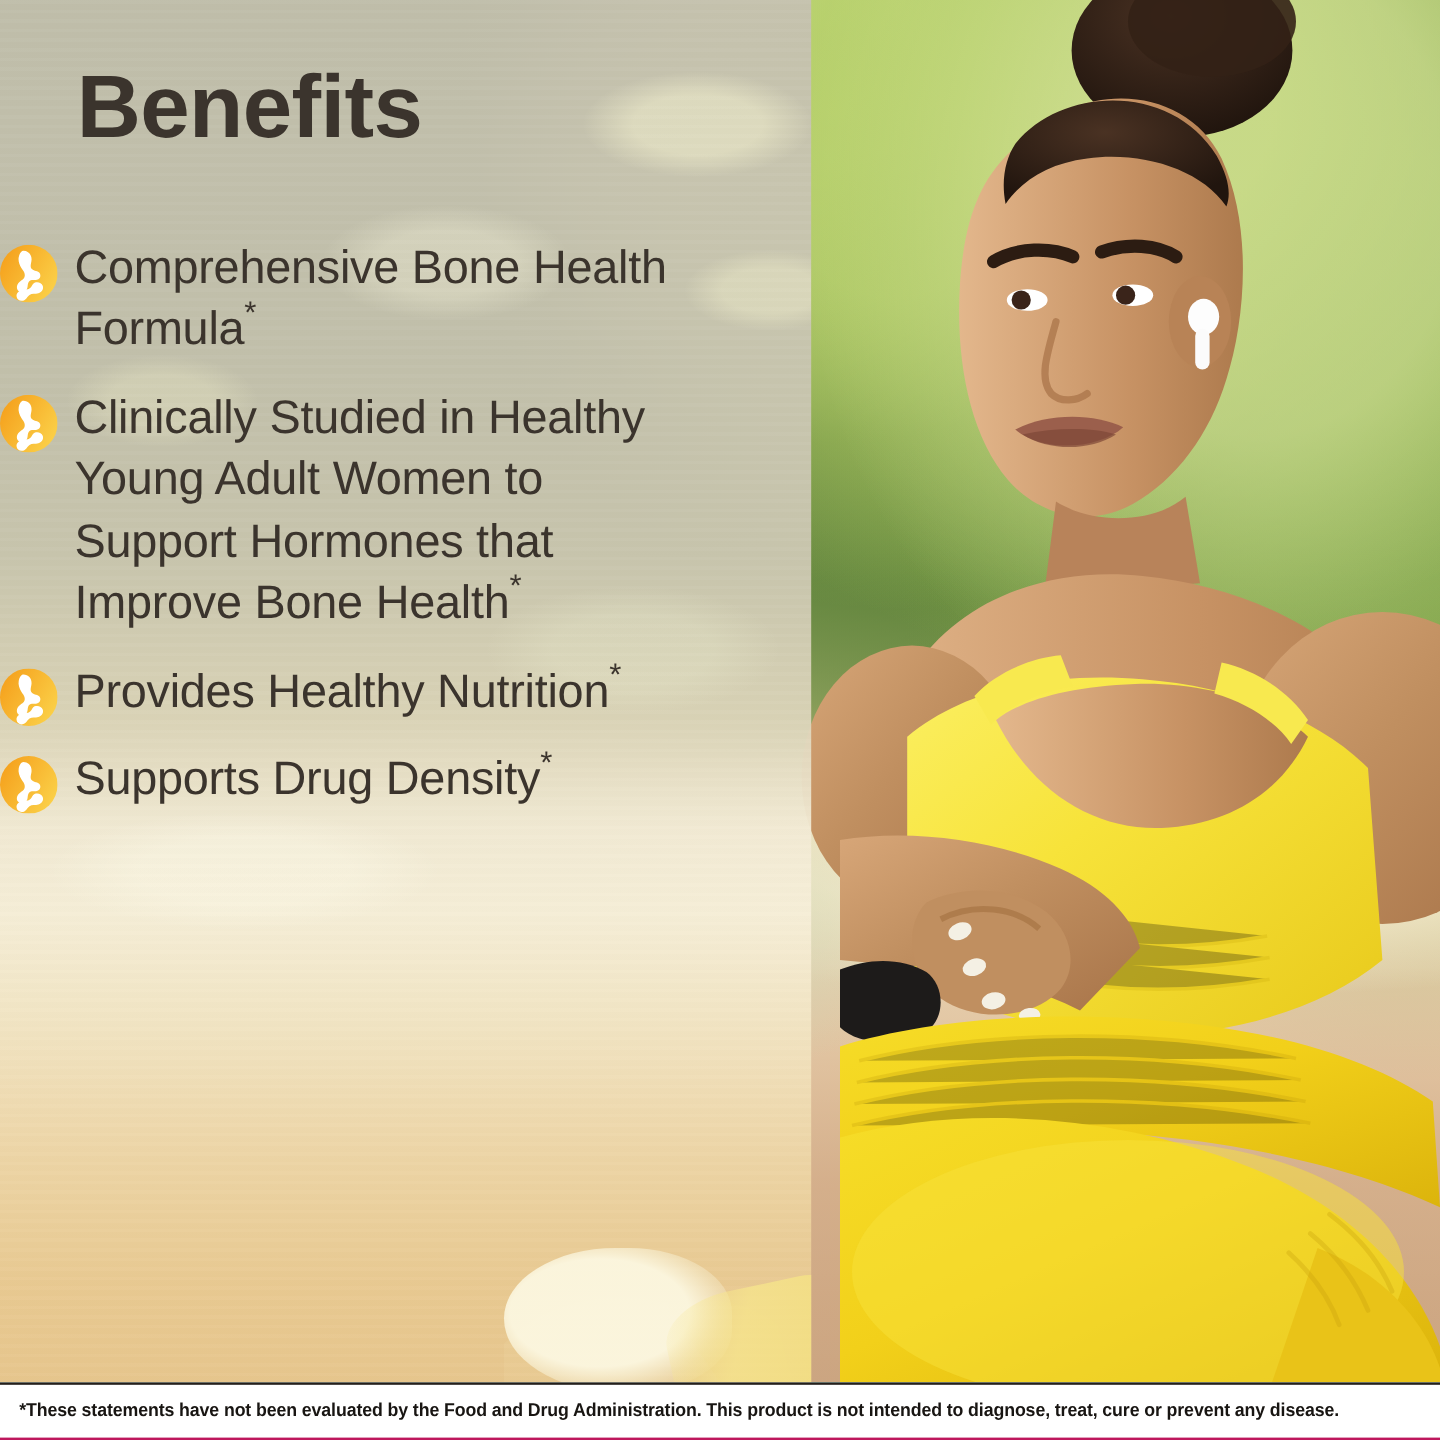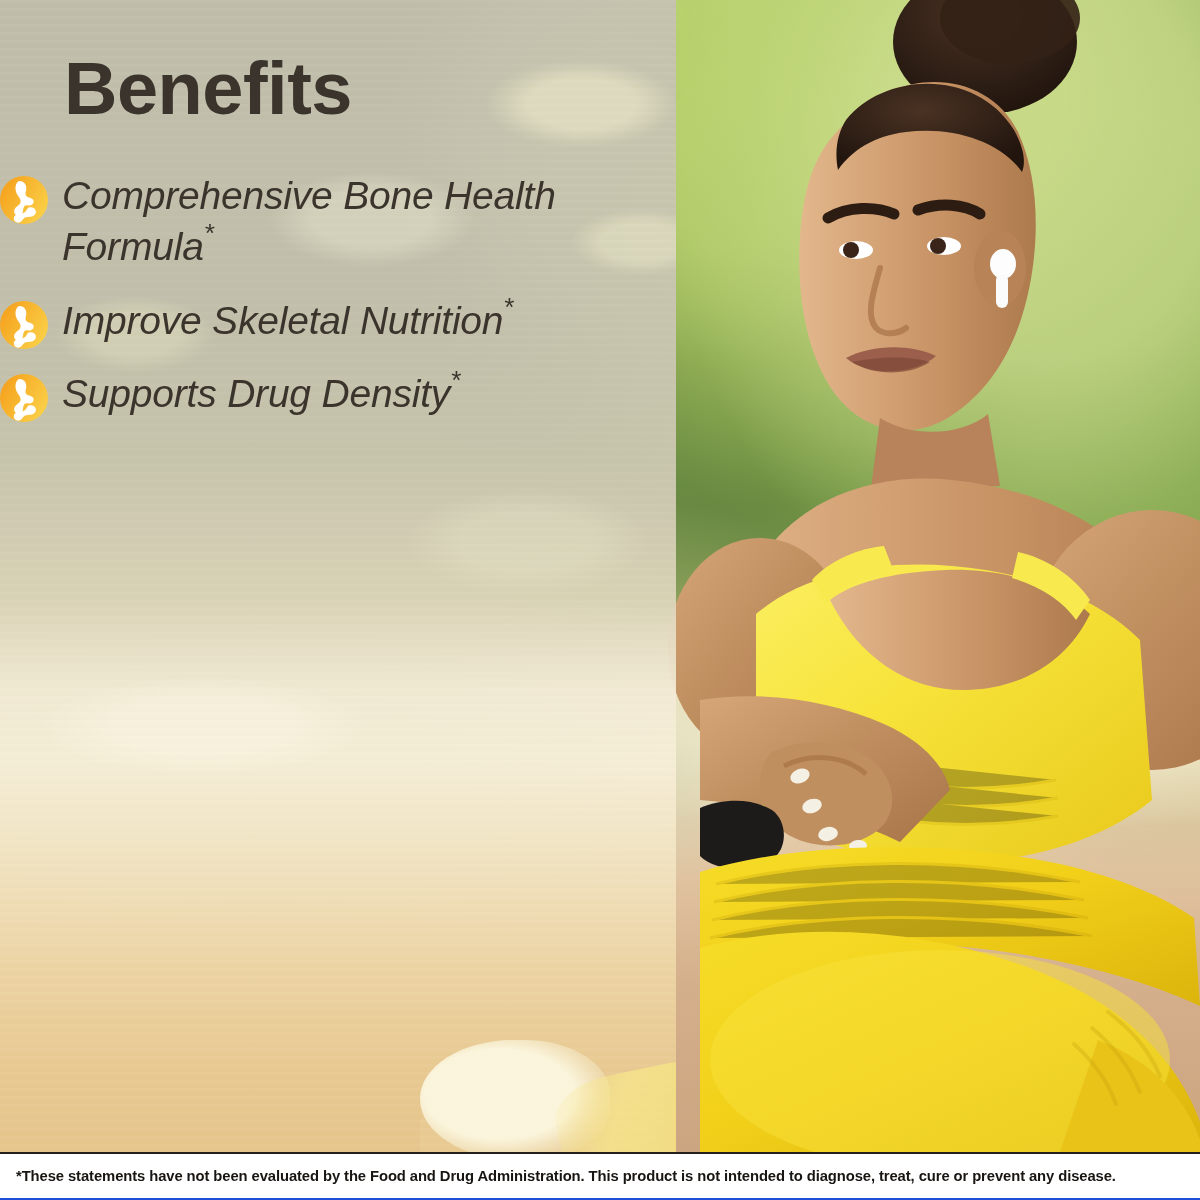--- a/index.html
+++ b/index.html
@@ -165,23 +165,22 @@
     font-size: 74px;
     font-weight: 700;
     letter-spacing: -0.5px;
     color: #3b342d;
     line-height: 1;
   }
 
   .benefits-list {
     position: absolute;
     left: 0;
-    top: 170px;
+    top: 198px;
     width: 676px;
-    font-style: italic;
   }
 
   .benefit-row {
     position: relative;
     display: flex;
     align-items: flex-start;
     margin-bottom: 22px;
     padding-left: 62px;
   }
 
@@ -206,21 +205,21 @@
 
   
   .disclaimer {
     position: absolute;
     left: 0;
     top: 1152px;
     width: 1200px;
     height: 48px;
     background: #ffffff;
     border-top: 2px solid #241f1b;
-    border-bottom: 2px solid #1d4ed8;
+    border-bottom: 2px solid #be185d;
     box-sizing: border-box;
     display: flex;
     align-items: center;
     padding: 0 16px;
   }
   .disclaimer-text {
     font-size: 15.5px;
     font-weight: 700;
     color: #181512;
     transform: scaleX(0.955);
@@ -399,39 +398,57 @@
                      C16.2,16.8 15,13.4 15.6,10.4 C16.2,7.2 17.8,5 19.5,5 Z" fill="#ffffff"></path>
             <path d="M28.8,31.6 C31.8,30.6 34.6,31.8 35.6,34.2 C36.6,36.8 35,39.6 32,40.4
                      C29.4,41.2 26.6,40.4 24.6,41.8 C22.6,43.2 22,46 19,46.6
                      C16.4,47.2 14,45.4 13.8,42.8 C13.6,40 15.8,38.4 18.4,37.8
                      C21.2,37.2 23.6,37.6 25.4,35.8 C26.8,34.4 27,32.4 28.8,31.6 Z" fill="#ffffff"></path>
           </svg>
         </span>
         <span class="benefit-text"><span>Comprehensive Bone Health Formula</span><span class="star">*</span></span>
       </div>
 
-
-
       <div class="benefit-row">
         <span class="bullet-icon">
           <svg viewBox="0 0 48 48" width="48" height="48">
             <circle cx="24" cy="24" r="24" fill="url(#bg1)"></circle>
             <path d="M19.5,5 C23.5,5 26.5,8.2 26.3,12.4 C26.1,15.6 24.6,18.2 26.6,20.2
                      C28.6,22.2 31.6,21.4 33,23.6 C34.4,25.8 33.4,28.6 30.8,29.2
                      C28.4,29.8 25.8,28.6 24.2,30.6 C22.6,32.6 23.6,35.6 22,37.8
                      C20.4,40 16.8,40.2 15,38 C13.4,36 14,33.2 15.8,31.4
                      C17.6,29.6 20.2,28.8 20.6,26 C21,23.2 19.2,21.6 17.8,19.4
                      C16.2,16.8 15,13.4 15.6,10.4 C16.2,7.2 17.8,5 19.5,5 Z" fill="#ffffff"></path>
             <path d="M28.8,31.6 C31.8,30.6 34.6,31.8 35.6,34.2 C36.6,36.8 35,39.6 32,40.4
                      C29.4,41.2 26.6,40.4 24.6,41.8 C22.6,43.2 22,46 19,46.6
                      C16.4,47.2 14,45.4 13.8,42.8 C13.6,40 15.8,38.4 18.4,37.8
                      C21.2,37.2 23.6,37.6 25.4,35.8 C26.8,34.4 27,32.4 28.8,31.6 Z" fill="#ffffff"></path>
           </svg>
         </span>
-        <span class="benefit-text"><span>Improve Skeletal Nutrition</span><span class="star">*</span></span>
+        <span class="benefit-text"><span>Clinically Studied in Healthy Young Adult Women to Support Hormones that Improve Bone Health</span><span class="star">*</span></span>
+      </div>
+
+
+      <div class="benefit-row">
+        <span class="bullet-icon">
+          <svg viewBox="0 0 48 48" width="48" height="48">
+            <circle cx="24" cy="24" r="24" fill="url(#bg1)"></circle>
+            <path d="M19.5,5 C23.5,5 26.5,8.2 26.3,12.4 C26.1,15.6 24.6,18.2 26.6,20.2
+                     C28.6,22.2 31.6,21.4 33,23.6 C34.4,25.8 33.4,28.6 30.8,29.2
+                     C28.4,29.8 25.8,28.6 24.2,30.6 C22.6,32.6 23.6,35.6 22,37.8
+                     C20.4,40 16.8,40.2 15,38 C13.4,36 14,33.2 15.8,31.4
+                     C17.6,29.6 20.2,28.8 20.6,26 C21,23.2 19.2,21.6 17.8,19.4
+                     C16.2,16.8 15,13.4 15.6,10.4 C16.2,7.2 17.8,5 19.5,5 Z" fill="#ffffff"></path>
+            <path d="M28.8,31.6 C31.8,30.6 34.6,31.8 35.6,34.2 C36.6,36.8 35,39.6 32,40.4
+                     C29.4,41.2 26.6,40.4 24.6,41.8 C22.6,43.2 22,46 19,46.6
+                     C16.4,47.2 14,45.4 13.8,42.8 C13.6,40 15.8,38.4 18.4,37.8
+                     C21.2,37.2 23.6,37.6 25.4,35.8 C26.8,34.4 27,32.4 28.8,31.6 Z" fill="#ffffff"></path>
+          </svg>
+        </span>
+        <span class="benefit-text"><span>Provides Healthy Nutrition</span><span class="star">*</span></span>
       </div>
 
       <div class="benefit-row">
         <span class="bullet-icon">
           <svg viewBox="0 0 48 48" width="48" height="48">
             <circle cx="24" cy="24" r="24" fill="url(#bg1)"></circle>
             <path d="M19.5,5 C23.5,5 26.5,8.2 26.3,12.4 C26.1,15.6 24.6,18.2 26.6,20.2
                      C28.6,22.2 31.6,21.4 33,23.6 C34.4,25.8 33.4,28.6 30.8,29.2
                      C28.4,29.8 25.8,28.6 24.2,30.6 C22.6,32.6 23.6,35.6 22,37.8
                      C20.4,40 16.8,40.2 15,38 C13.4,36 14,33.2 15.8,31.4

